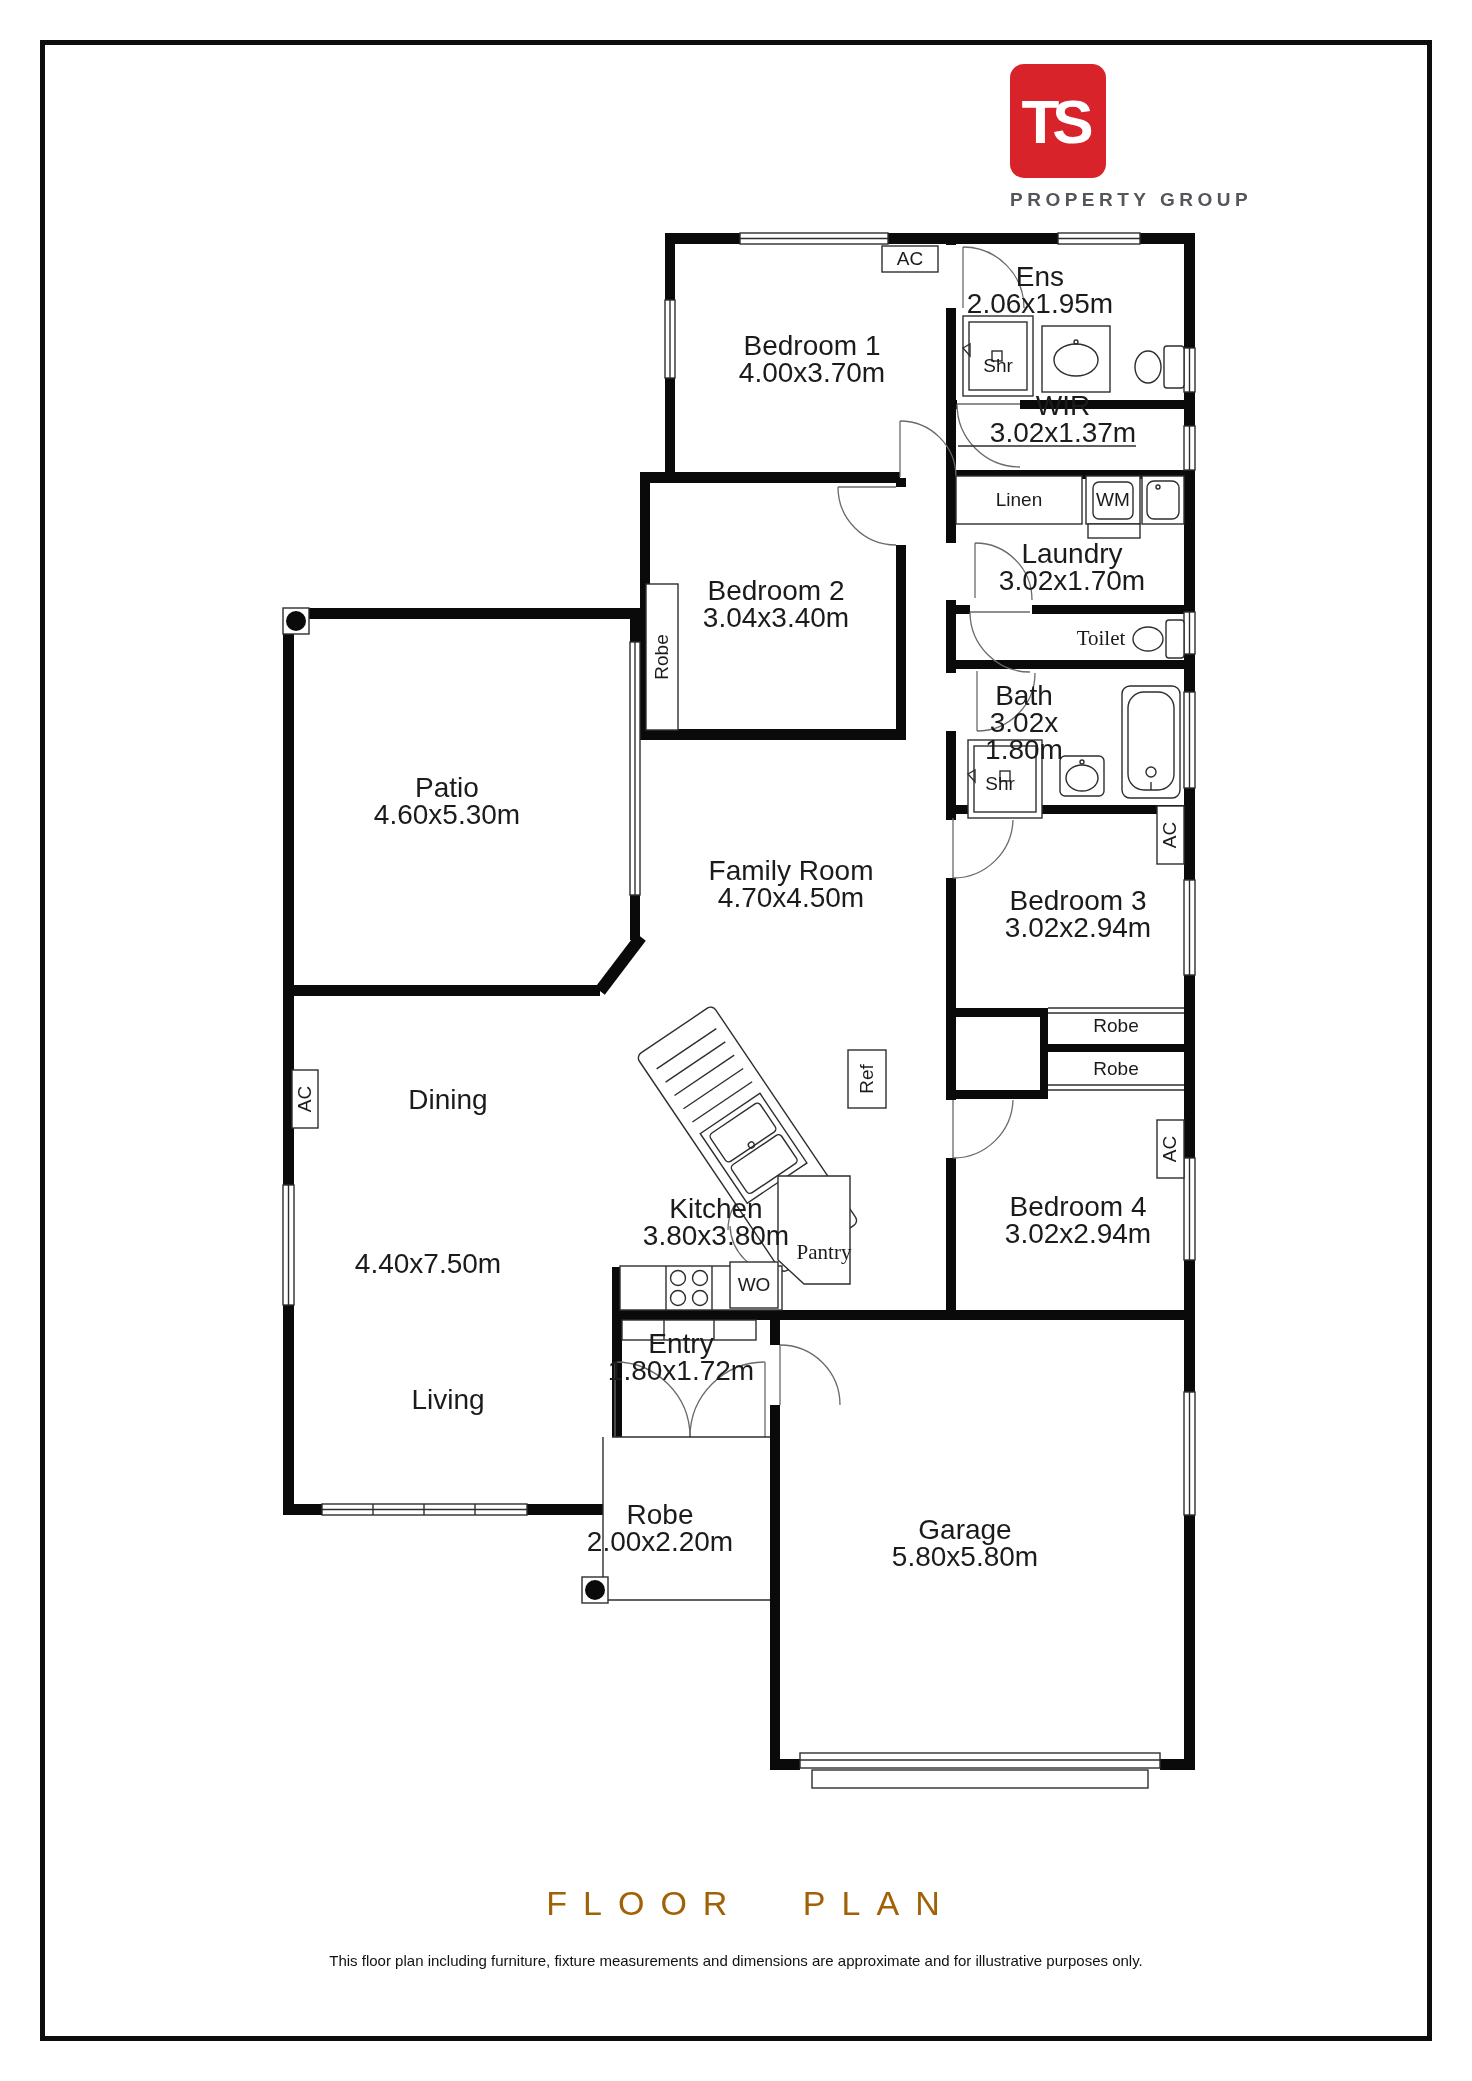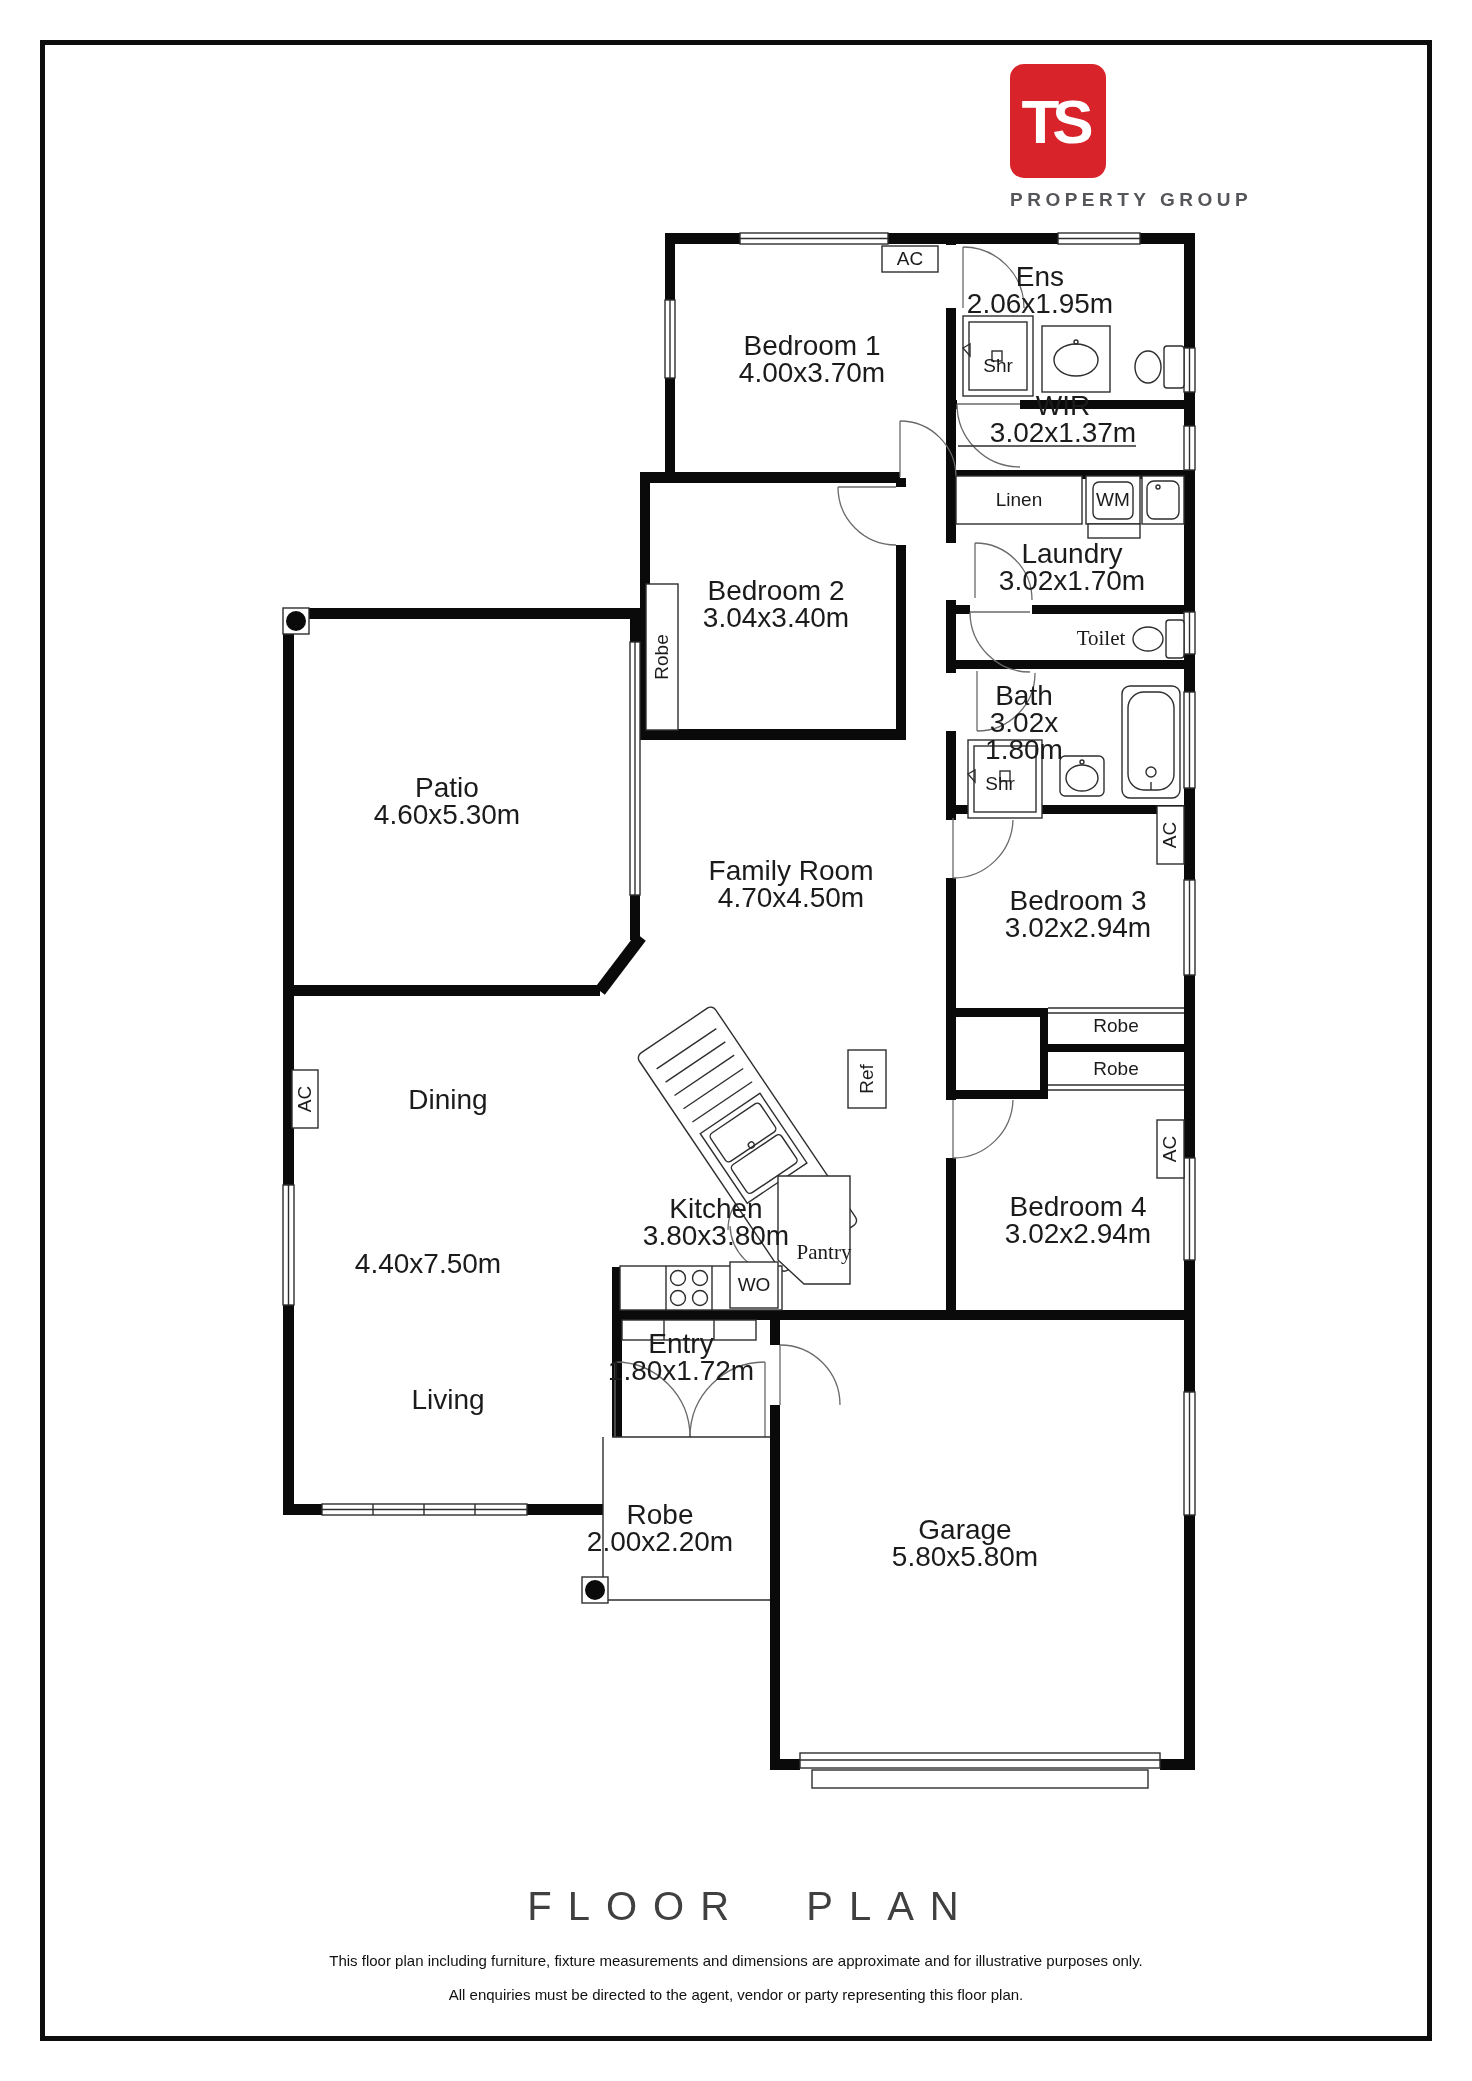--- a/index.html
+++ b/index.html
@@ -24,22 +24,22 @@
   .plan{position:absolute;left:0;top:0;width:1472px;height:2081px;}
   
   .rlabel{position:absolute;transform:translateX(-50%);text-align:center;
           font-size:28px;line-height:27px;white-space:nowrap;}
   .slabel{position:absolute;transform:translate(-50%,-50%);font-size:19px;white-space:nowrap;}
   .mlabel{position:absolute;transform:translate(-50%,-50%);font-size:21px;white-space:nowrap;font-family:Liberation Serif, serif;}
   .vlabel{position:absolute;transform:translate(-50%,-50%) rotate(-90deg);
           font-size:19px;white-space:nowrap;}
   
   .fp-title{position:absolute;left:0;top:1884px;width:100%;text-align:center;
-            font-size:40px;letter-spacing:16px;word-spacing:34px;padding-left:30px;
-            box-sizing:border-box;color:#404040;}
+            font-size:34px;letter-spacing:16px;word-spacing:34px;padding-left:30px;
+            box-sizing:border-box;color:#a16207;}
   .disc{position:absolute;left:0;width:100%;text-align:center;font-size:15px;color:#111;}
   .disc1{top:1952px;} .disc2{top:1986px;}
 </style>
 </head>
 <body>
 
 <div class="page">
   <div class="frame"></div>
 
   <svg class="plan" viewBox="0 0 1472 2081">
@@ -390,14 +390,13 @@
   <div class="slabel" style="left:1116px;top:1069px">Robe</div>
   <div class="slabel" style="left:910px;top:259px">AC</div>
   <div class="vlabel" style="left:305px;top:1099px">AC</div>
   <div class="vlabel" style="left:1170px;top:835px">AC</div>
   <div class="vlabel" style="left:1170px;top:1149px">AC</div>
   <div class="vlabel" style="left:867px;top:1079px">Ref</div>
   <div class="vlabel" style="left:662px;top:657px">Robe</div>
 
   <div class="fp-title">FLOOR PLAN</div>
   <div class="disc disc1">This floor plan including furniture, fixture measurements and dimensions are approximate and for illustrative purposes only.</div>
-  <div class="disc disc2">All enquiries must be directed to the agent, vendor or party representing this floor plan.</div>
 </div>
 
 </body></html>

